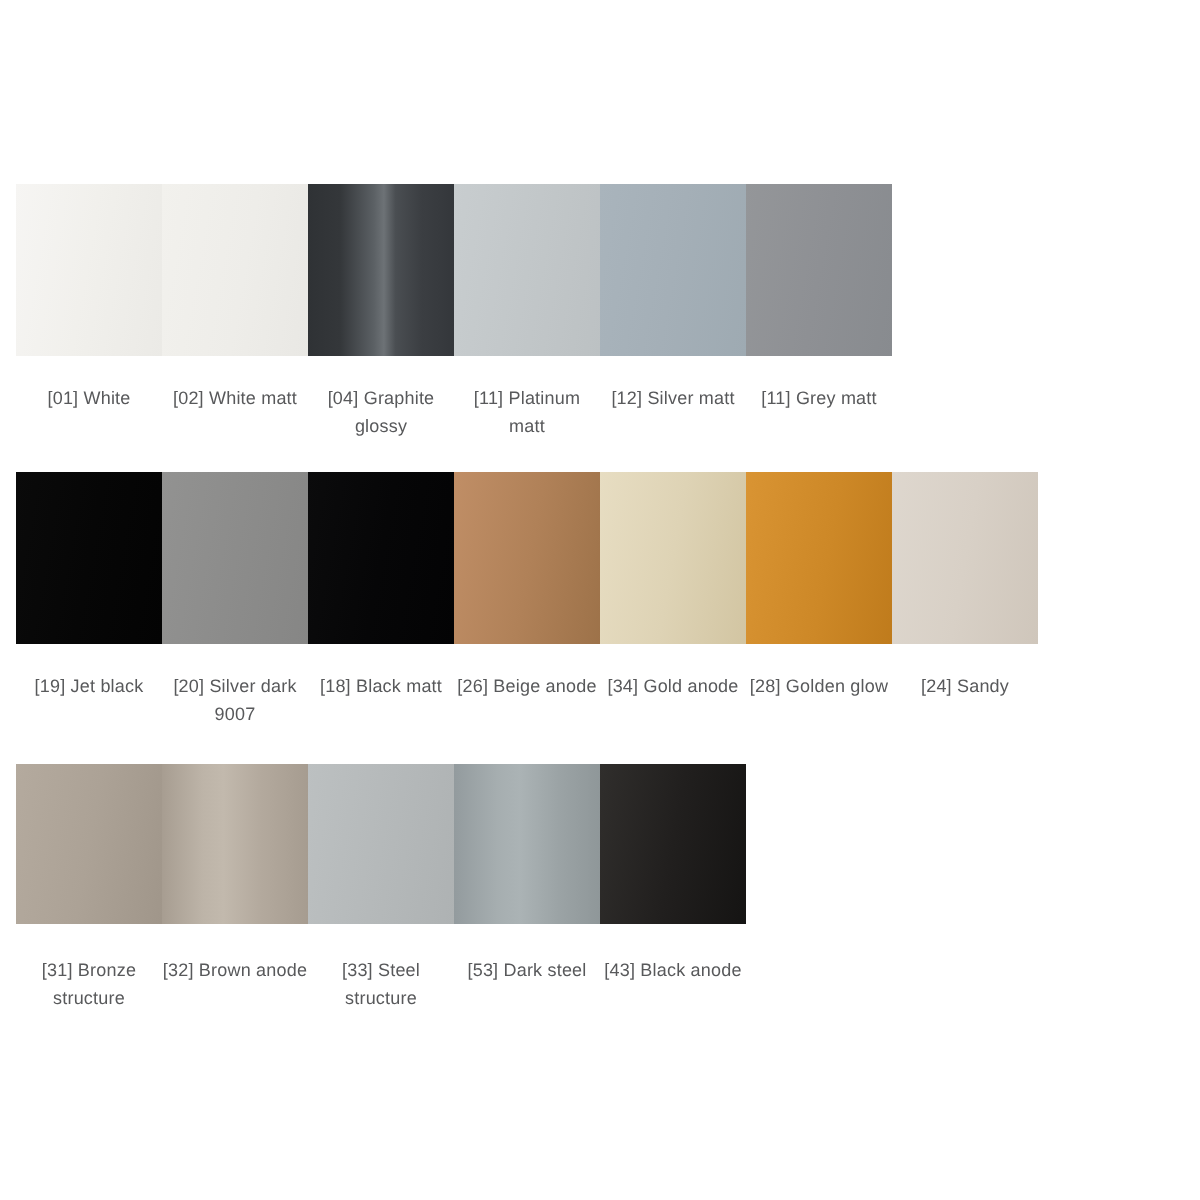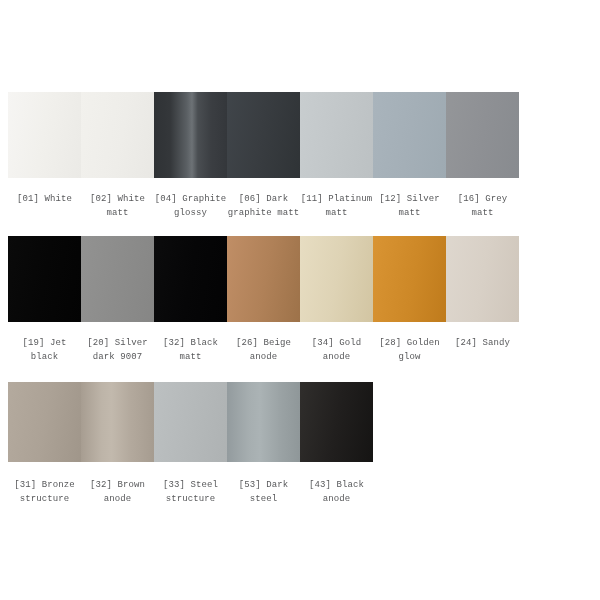--- a/index.html
+++ b/index.html
@@ -15,21 +15,20 @@
     overflow: hidden;
   }
 
   #palette {
     position: absolute;
     left: 0;
     top: 0;
     width: 600px;
     height: 600px;
     background: #ffffff;
-    font-family: Liberation Mono, monospace;
   }
 
   .swatch-row {
     position: absolute;
     left: 8px;
     width: 584px;
     display: flex;
     flex-direction: row;
     align-items: flex-start;
   }
@@ -89,52 +88,48 @@
       </div>
       <div class="swatch-cell">
         <div class="swatch-chip" style="background: linear-gradient(100deg, rgb(242, 241, 237) 0%, rgb(238, 237, 233) 55%, rgb(233, 232, 228) 100%);"></div>
         <div class="swatch-label">[02] White matt</div>
       </div>
       <div class="swatch-cell">
         <div class="swatch-chip" style="background: linear-gradient(90deg, rgb(47, 50, 53) 0%, rgb(52, 55, 58) 22%, rgb(91, 96, 100) 45%, rgb(109, 114, 118) 52%, rgb(74, 78, 82) 60%, rgb(59, 62, 66) 78%, rgb(52, 55, 59) 100%);"></div>
         <div class="swatch-label">[04] Graphite glossy</div>
       </div>
       <div class="swatch-cell">
-        <div class="swatch-chip" style="background: linear-gradient(100deg, rgb(64, 69, 74) 0%, rgb(57, 61, 65) 45%, rgb(47, 51, 54) 100%);"></div>
-        <div class="swatch-label">[06] Dark graphite matt</div>
-      </div>
-      <div class="swatch-cell">
         <div class="swatch-chip" style="background: linear-gradient(100deg, rgb(200, 205, 207) 0%, rgb(194, 199, 201) 50%, rgb(188, 193, 195) 100%);"></div>
         <div class="swatch-label">[11] Platinum matt</div>
       </div>
       <div class="swatch-cell">
         <div class="swatch-chip" style="background: linear-gradient(100deg, rgb(169, 180, 188) 0%, rgb(164, 175, 183) 50%, rgb(158, 170, 178) 100%);"></div>
         <div class="swatch-label">[12] Silver matt</div>
       </div>
       <div class="swatch-cell">
         <div class="swatch-chip" style="background: linear-gradient(100deg, rgb(148, 150, 153) 0%, rgb(142, 144, 148) 50%, rgb(136, 139, 143) 100%);"></div>
-        <div class="swatch-label">[16] Grey matt</div>
+        <div class="swatch-label">[11] Grey matt</div>
       </div>
       <div class="swatch-cell">
         <div class="swatch-chip" style="background: transparent;"></div>
         <div class="swatch-label"></div>
       </div>
     </div>
   <div class="swatch-row row-2">
       <div class="swatch-cell">
         <div class="swatch-chip" style="background: linear-gradient(100deg, rgb(10, 10, 10) 0%, rgb(6, 6, 6) 50%, rgb(3, 3, 3) 100%);"></div>
         <div class="swatch-label">[19] Jet black</div>
       </div>
       <div class="swatch-cell">
         <div class="swatch-chip" style="background: linear-gradient(100deg, rgb(146, 146, 145) 0%, rgb(140, 140, 139) 50%, rgb(134, 134, 133) 100%);"></div>
         <div class="swatch-label">[20] Silver dark 9007</div>
       </div>
       <div class="swatch-cell">
         <div class="swatch-chip" style="background: linear-gradient(100deg, rgb(11, 11, 12) 0%, rgb(6, 6, 7) 50%, rgb(3, 3, 4) 100%);"></div>
-        <div class="swatch-label">[32] Black matt</div>
+        <div class="swatch-label">[18] Black matt</div>
       </div>
       <div class="swatch-cell">
         <div class="swatch-chip" style="background: linear-gradient(100deg, rgb(192, 142, 102) 0%, rgb(176, 129, 88) 52%, rgb(157, 114, 73) 100%);"></div>
         <div class="swatch-label">[26] Beige anode</div>
       </div>
       <div class="swatch-cell">
         <div class="swatch-chip" style="background: linear-gradient(100deg, rgb(231, 221, 194) 0%, rgb(222, 211, 181) 50%, rgb(210, 197, 162) 100%);"></div>
         <div class="swatch-label">[34] Gold anode</div>
       </div>
       <div class="swatch-cell">

